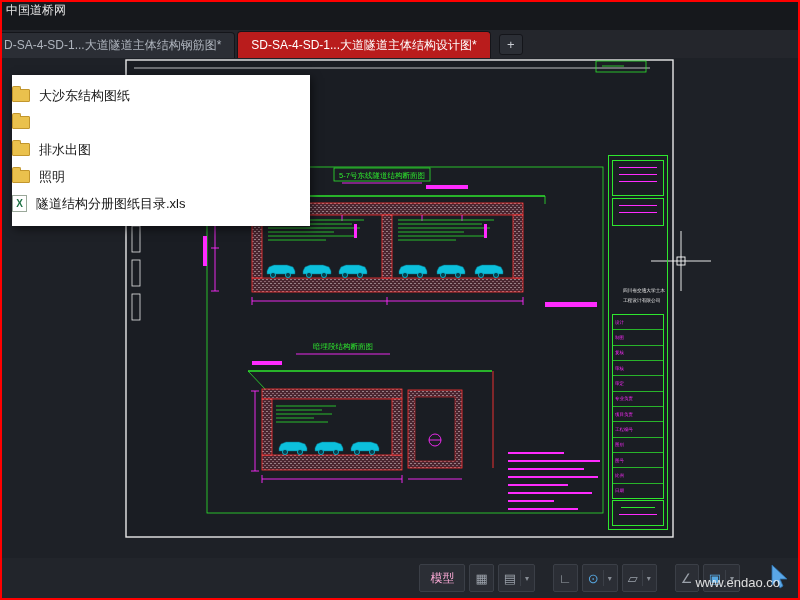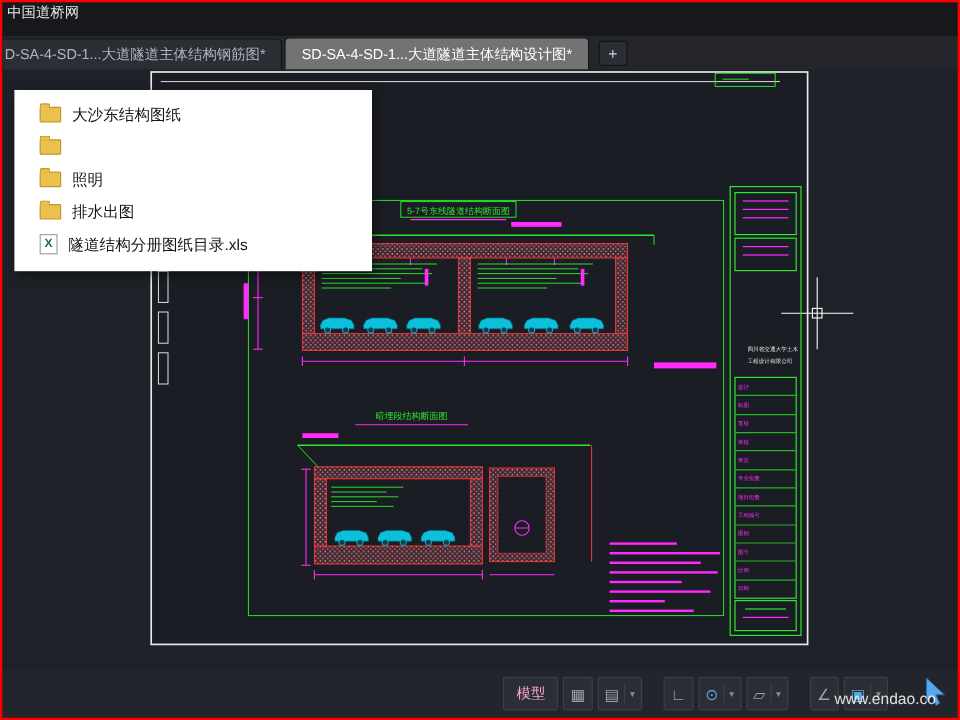--- a/index.html
+++ b/index.html
@@ -11,21 +11,21 @@
         background:#1e2127;overflow:hidden;font-family:"Liberation Sans",sans-serif;}
   
   .topbar{height:28px;background:#16181c;display:flex;align-items:flex-start;padding:2px 0 0 4px;box-sizing:border-box;}
   .wm-top{color:#e5e5e5;font-size:12px;line-height:13px;}
   
   .tabbar{height:28px;background:#24262c;display:flex;align-items:flex-end;text-align:right;}
   .tab{height:25px;display:flex;align-items:center;padding:0 13px;font-size:12px;color:#aeb4bd;
        background:#2b2e35;border:1px solid #14151a;border-bottom:none;border-radius:4px 4px 0 0;
        white-space:nowrap;overflow:hidden;margin-right:2px;cursor:pointer;}
   .tab.first{margin-left:-12px;max-width:316px;}
-  .tab.active{background:#737373;color:#fff;height:26px;}
+  .tab.active{background:#b91c1c;color:#fff;height:26px;}
   .newtab{width:22px;height:19px;margin:0 0 3px 6px;background:#2b2e35;border:1px solid #14151a;
           border-radius:3px;color:#c9cdd3;font-size:13px;display:flex;align-items:center;justify-content:center;cursor:pointer;}
   
   .canvas{position:absolute;left:0;top:56px;width:796px;height:500px;background:#1e2127;}
   .canvas svg{position:absolute;left:0;top:0;}
   .sg1{stroke:var(--green);stroke-width:.8;fill:none}
   .sg2{stroke:var(--green);stroke-width:1.3;fill:none}
   .sm1{stroke:var(--magenta);stroke-width:.9;fill:none}
   .sr1{stroke:var(--red);stroke-width:.9;fill:none}
   .sw1{stroke:var(--paper);stroke-width:.8;fill:none}
@@ -45,21 +45,21 @@
   .tb-rows{position:absolute;left:3px;right:3px;top:158px;bottom:30px;border:1px solid var(--green);
            display:flex;flex-direction:column;}
   .tb-row{flex:1;border-top:1px solid rgba(46,230,46,.75);display:flex;align-items:center;padding-left:2px;overflow:hidden;}
   .tb-row:first-child{border-top:none;}
   .tb-label{font-size:9px;color:var(--magenta);transform:scale(.5);transform-origin:left center;white-space:nowrap;}
   .tb-bottom{position:absolute;left:3px;right:3px;bottom:3px;height:24px;border:1px solid var(--green);}
   .tb-gline{height:1px;background:var(--green);margin:6px 8px 0 8px;}
   
   .popup{position:absolute;left:10px;top:17px;width:298px;background:#ffffff;z-index:6;
          box-shadow:2px 3px 9px rgba(0,0,0,.55);padding:7px 0 9px;box-sizing:border-box;}
-  .prow{display:flex;align-items:center;gap:9px;height:27px;padding-left:21px;font-size:13px;color:#141414;cursor:pointer;}
+  .prow{display:flex;align-items:center;gap:9px;height:27px;font-size:13px;color:#141414;cursor:pointer;}
   .folder{width:16px;height:11px;background:#eac14d;border:1px solid #c2962d;border-radius:1px;position:relative;flex:0 0 auto;}
   .folder::before{content:"";position:absolute;top:-4px;left:-1px;width:7px;height:3px;background:#eac14d;
                   border:1px solid #c2962d;border-bottom:none;border-radius:2px 2px 0 0;}
   .xlsicon{width:13px;height:15px;background:#fff;border:1px solid #9aa89a;display:flex;align-items:center;
            justify-content:center;flex:0 0 auto;}
   .xlsicon span{color:#1f7246;font-size:10px;font-weight:bold;line-height:10px;}
   
   .statusbar{position:absolute;left:0;bottom:0;width:796px;height:40px;background:#22252b;
              display:flex;align-items:center;justify-content:flex-end;gap:4px;padding:0 8px;box-sizing:border-box;}
   .sb-btn{height:28px;min-width:24px;background:#2b2e35;border:1px solid #3b3f47;border-radius:2px;
@@ -289,25 +289,25 @@
     <div class="popup">
       <div class="prow">
         <span class="folder"></span>
         <span>大沙东结构图纸</span>
       </div>
       <div class="prow">
         <span class="folder"></span>
       </div>
       <div class="prow">
         <span class="folder"></span>
+        <span>排水出图</span>
+      </div>
+      <div class="prow">
+        <span class="folder"></span>
         <span>照明</span>
-      </div>
-      <div class="prow">
-        <span class="folder"></span>
-        <span>排水出图</span>
       </div>
       <div class="prow">
         <span class="xlsicon">
             <span>X</span>
           </span>
         <span>隧道结构分册图纸目录.xls</span>
       </div>
     </div>
   </div>
 

